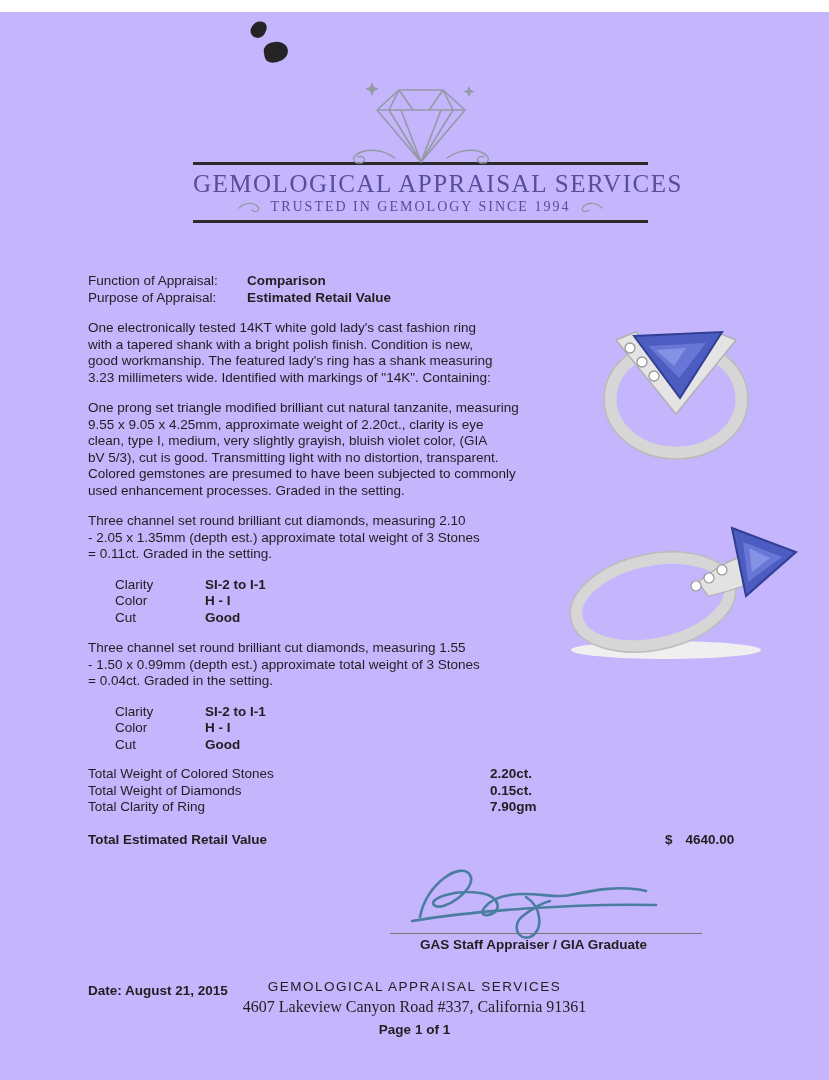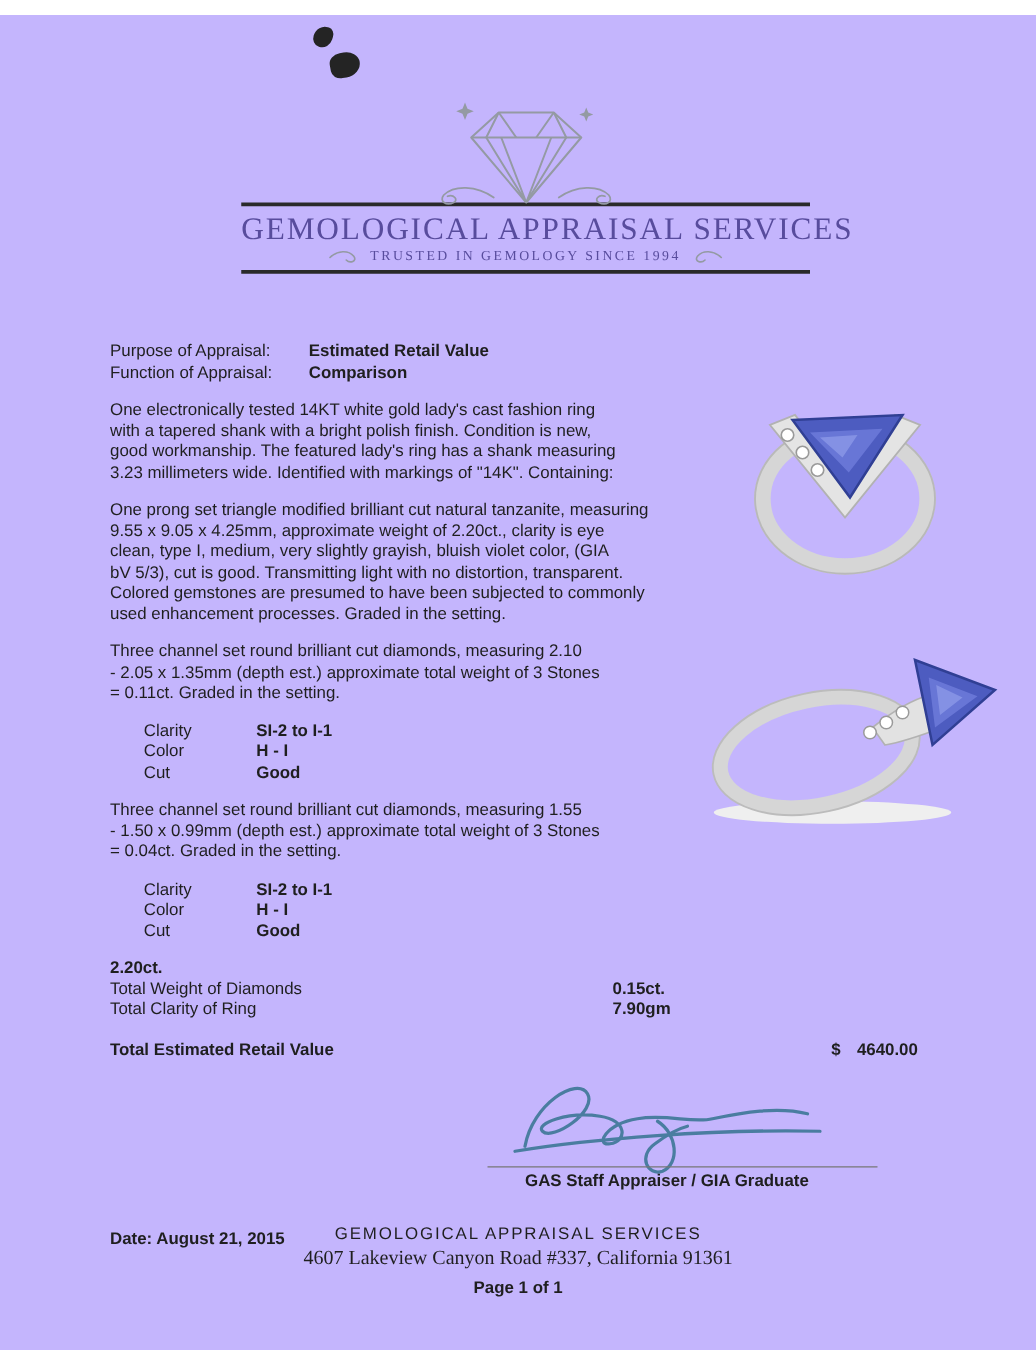--- a/index.html
+++ b/index.html
@@ -29,21 +29,21 @@
     margin-top: 5px;
     font-family: "Liberation Serif", serif;
     font-size: 25px;
     letter-spacing: 1.5px;
     color: #584c9d;
     white-space: nowrap;
   }
   .tagline-row { display: flex; align-items: center; justify-content: center; gap: 8px; margin: 1px 0 5px 0; }
   .tagline {
     font-family: "Liberation Serif", serif;
-    font-size: 11px;
+    font-size: 14px;
     letter-spacing: 2px;
     color: #584c9d;
     white-space: nowrap;
   }
   .curl.flip { transform: scaleX(-1); }
 
   
   .column {
     position: absolute;
     left: 88px; top: 261px;
@@ -157,26 +157,26 @@
     <g fill="#ffffff" stroke="#9a9a9a" stroke-width="1.2">
       <circle cx="148" cy="96" r="5"></circle>
       <circle cx="161" cy="88" r="5"></circle>
       <circle cx="174" cy="80" r="5"></circle>
     </g>
   </svg>
 
   <div class="column">
 
     <div class="meta-row">
+      <span class="meta-label">Function of Appraisal:</span>
+      <span class="meta-value">Comparison</span>
+    </div>
+    <div class="meta-row">
       <span class="meta-label">Purpose of Appraisal:</span>
       <span class="meta-value">Estimated Retail Value</span>
-    </div>
-    <div class="meta-row">
-      <span class="meta-label">Function of Appraisal:</span>
-      <span class="meta-value">Comparison</span>
     </div>
 
     <p class="para">One electronically tested 14KT white gold lady's cast fashion ring
 with a tapered shank with a bright polish finish. Condition is new,
 good workmanship. The featured lady's ring has a shank measuring
 3.23 millimeters wide. Identified with markings of "14K".  Containing:</p>
     <p class="para">One prong set triangle modified brilliant cut natural tanzanite, measuring
 9.55 x 9.05 x 4.25mm, approximate weight of 2.20ct., clarity is eye
 clean, type I, medium, very slightly grayish, bluish violet color, (GIA
 bV 5/3), cut is good. Transmitting light with no distortion, transparent.
@@ -215,20 +215,21 @@
         <span class="grade-value">H - I</span>
       </div>
       <div class="grade-row">
         <span class="grade-label">Cut</span>
         <span class="grade-value">Good</span>
       </div>
     </div>
 
     <div class="totals">
       <div class="total-row">
+        <span class="total-label">Total Weight of Colored Stones</span>
         <span class="total-value">2.20ct.</span>
       </div>
       <div class="total-row">
         <span class="total-label">Total Weight of Diamonds</span>
         <span class="total-value">0.15ct.</span>
       </div>
       <div class="total-row">
         <span class="total-label">Total Clarity of Ring</span>
         <span class="total-value">7.90gm</span>
       </div>

